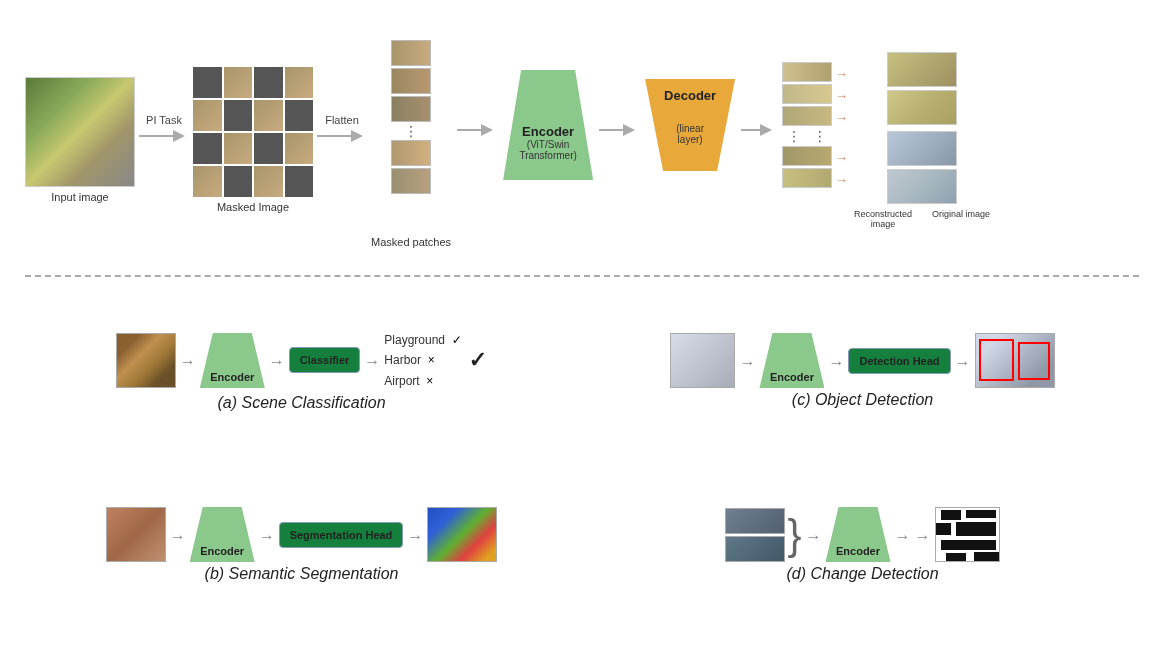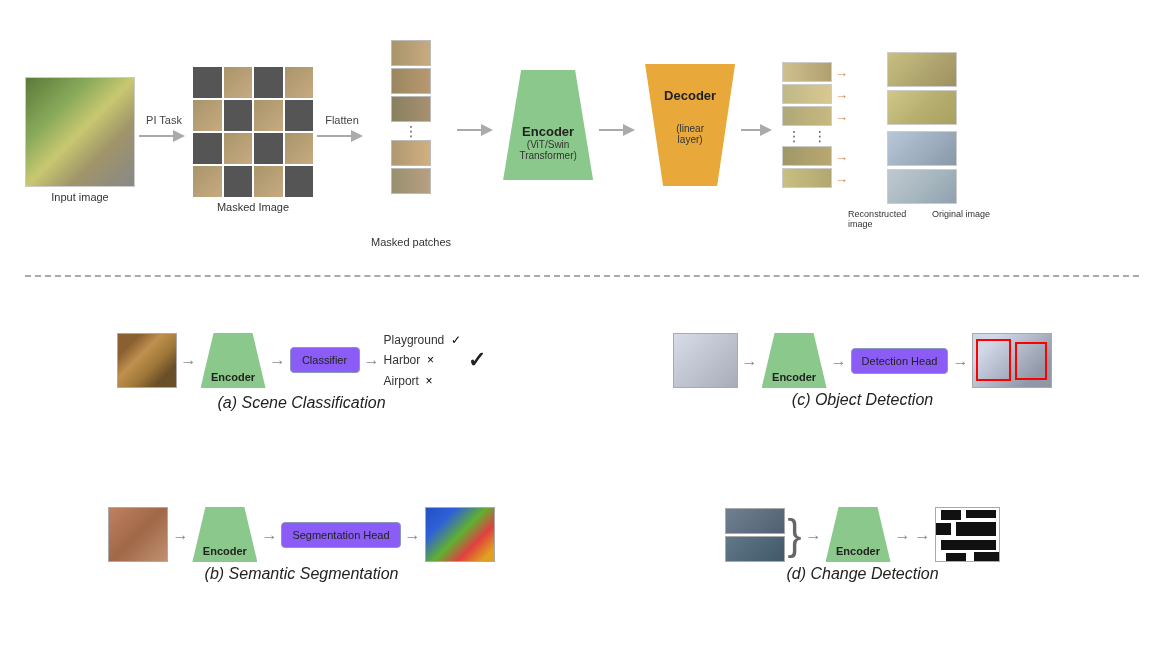--- a/index.html
+++ b/index.html
@@ -132,21 +132,21 @@
 
     .encoder-sublabel {
       font-size: 10px;
       color: #333;
       text-align: center;
     }
 
     
     .decoder-shape {
       width: 90px;
-      height: 122px;
+      height: 92px;
       background: #e8a83a;
       clip-path: polygon(0% 0%, 100% 0%, 80% 100%, 20% 100%);
       display: flex;
       align-items: center;
       justify-content: center;
       flex-direction: column;
     }
 
     .decoder-label {
       font-size: 13px;
@@ -232,26 +232,26 @@
       color: #222;
     }
 
     .small-arrow {
       font-size: 16px;
       color: #888;
     }
 
     
     .head-box {
-      background: #8b5cf6;
+      background: #15803d;
       border: 1px solid #8899bb;
       border-radius: 4px;
       padding: 6px 10px;
       font-size: 11px;
-      font-weight: normal;
+      font-weight: bold;
       color: #222;
       text-align: center;
       min-width: 70px;
     }
 
     
     .scene-img {
       width: 60px;
       height: 55px;
       background: linear-gradient(135deg, #8a6030 20%, #c09050 40%, #a07838 60%, #6a5028 80%);
@@ -480,21 +480,21 @@
           <div style="width:70px;height:35px;background:linear-gradient(135deg,#c8c080,#b0a870,#a09060);border:1px solid #ccc;"></div>
           <div style="width:70px;height:35px;background:linear-gradient(135deg,#d0c888,#b8b070,#a8a060);border:1px solid #ccc;"></div>
         </div>
 
         <div style="display:flex;flex-direction:column;gap:3px;">
           <div style="width:70px;height:35px;background:linear-gradient(135deg,#b8c8d8,#a0b0c0,#8898a8);border:1px solid #ccc;"></div>
           <div style="width:70px;height:35px;background:linear-gradient(135deg,#c0c8d0,#a8b8c0,#90a0b0);border:1px solid #ccc;"></div>
         </div>
       </div>
       <div style="display:flex;gap:8px;margin-top:-25px;">
-        <div style="font-size:9px;color:#333;text-align:left;width:70px;">Reconstructed image</div>
+        <div style="font-size:9px;color:#333;text-align:center;width:70px;">Reconstructed image</div>
         <div style="font-size:9px;color:#333;text-align:center;width:70px;">Original image</div>
       </div>
     </div>
 
   </div>
 
   <hr class="divider">
 
   <div class="bottom-section">
 

